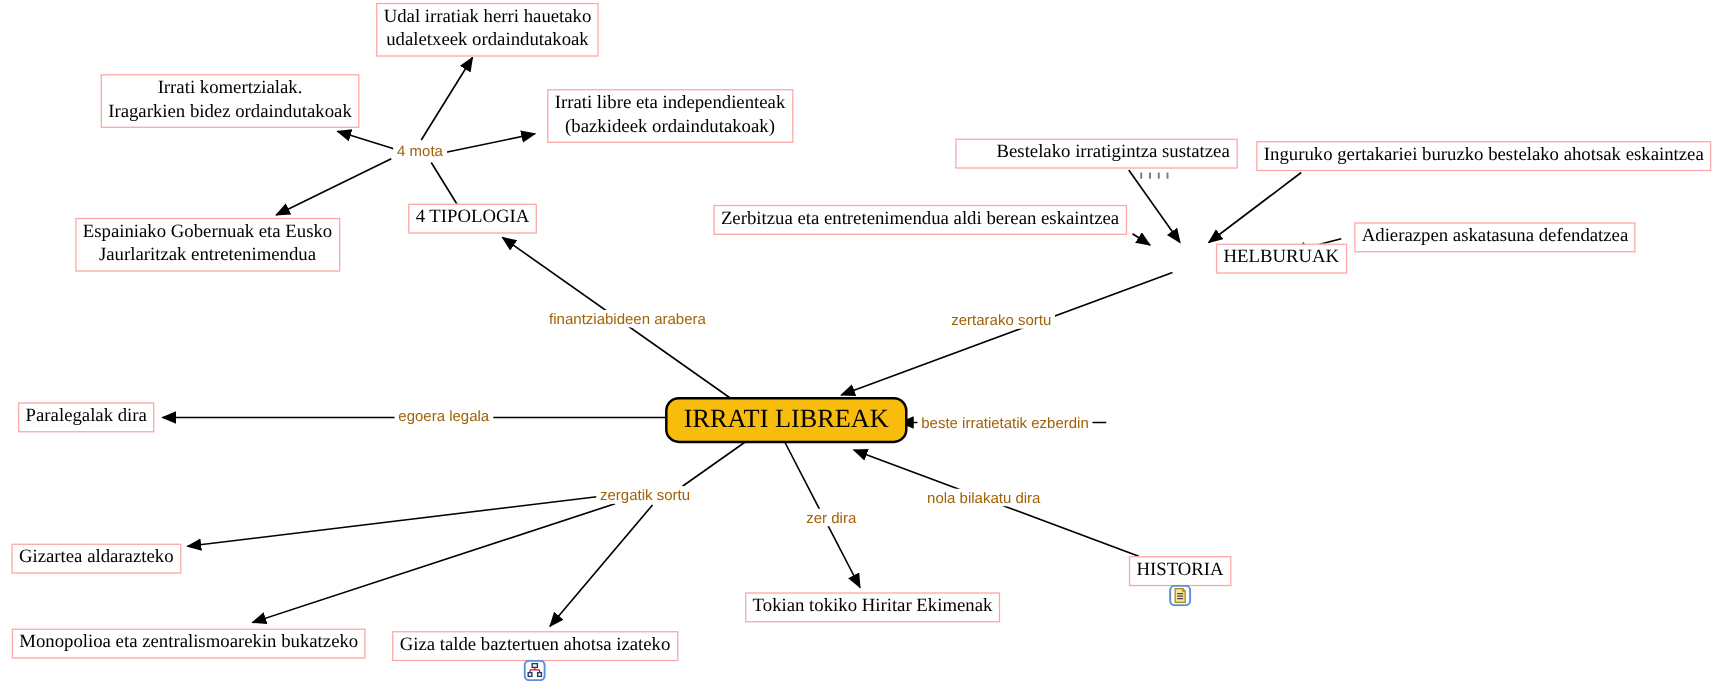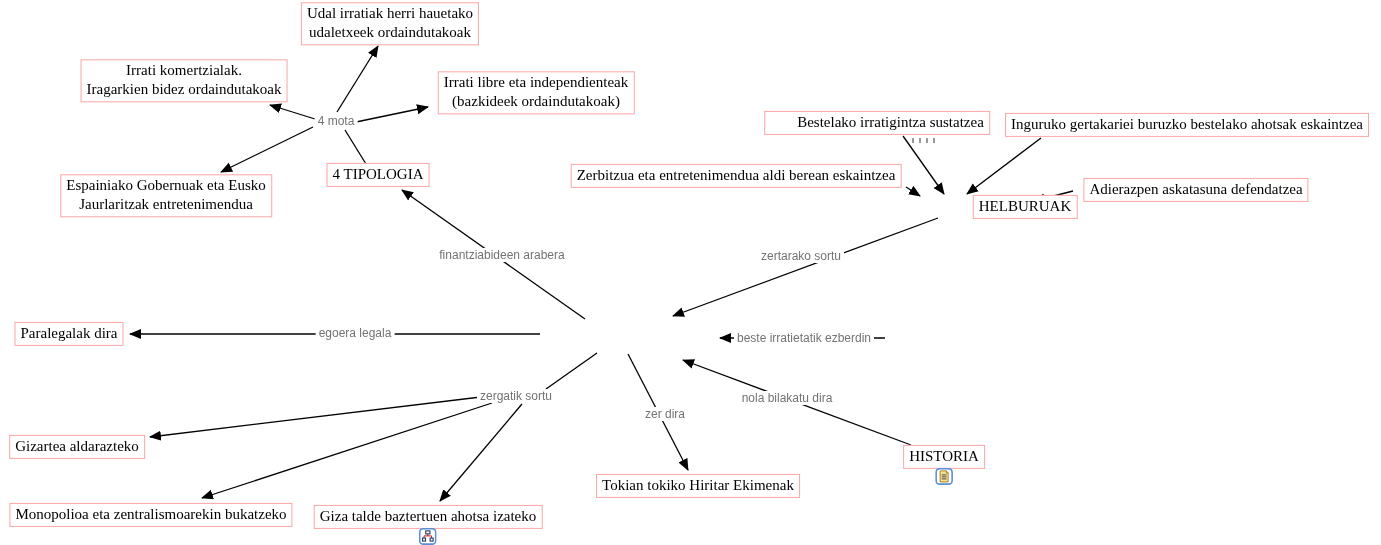--- a/index.html
+++ b/index.html
@@ -33,21 +33,21 @@
     border:2px solid #000;
     border-radius:11px;
     padding:3px 13px 5px 13px;
     font-size:21px;
     white-space:nowrap;
   }
   .node-label{
     background:#fff;
     font-family:"Liberation Sans","DejaVu Sans",sans-serif;
     font-size:12px;
-    color:#737373;
+    color:#a16207;
     padding:0 3px;
     white-space:nowrap;
   }
   .node-icon{
     position:absolute;
     left:50%;top:100%;
     transform:translateX(-50%);
     margin-top:0px;
     line-height:0;
     z-index:3;
@@ -94,20 +94,21 @@
     <div class="node node-box" style="left: 166px; top: 196px;">Espainiako Gobernuak eta Eusko
 Jaurlaritzak entretenimendua</div>
     <div class="node node-box" style="left: 536px; top: 93px;">Irrati libre eta independienteak
 (bazkideek ordaindutakoak)</div>
     <div class="node node-box nowrap" style="left: 378px; top: 175px;">4 TIPOLOGIA</div>
     <div class="node node-box nowrap" style="left: 736px; top: 176px;">Zerbitzua eta entretenimendua aldi berean eskaintzea</div>
     <div class="node node-box nowrap" style="left: 877px; top: 123px; padding-left: 32px;">Bestelako irratigintza sustatzea</div>
     <div class="node node-box nowrap" style="left: 1187px; top: 125px;">Inguruko gertakariei buruzko bestelako ahotsak eskaintzea</div>
     <div class="node node-box nowrap" style="left: 1196px; top: 190px;">Adierazpen askatasuna defendatzea</div>
     <div class="node node-box nowrap" style="left: 977px; top: 207px; margin-left: 48px;">HELBURUAK</div>
+    <div class="node node-center" style="left: 629px; top: 336px;">IRRATI LIBREAK</div>
     <div class="node node-box nowrap" style="left: 69px; top: 334px;">Paralegalak dira</div>
     <div class="node node-box nowrap" style="left: 77px; top: 447px;">Gizartea aldarazteko</div>
     <div class="node node-box nowrap" style="left: 151px; top: 515px;">Monopolioa eta zentralismoarekin bukatzeko</div>
     <div class="node node-box nowrap" style="left: 428px; top: 517px;">Giza talde baztertuen ahotsa izateko<span class="node-icon"><svg width="18" height="17" viewBox="0 0 18 17" xmlns="http://www.w3.org/2000/svg">
           <rect x="1" y="0.75" width="16" height="15.5" rx="3.5" fill="#fff" stroke="#5b8fd4" stroke-width="1.6"></rect>
           <rect x="7" y="3" width="4.2" height="3" fill="#fff" stroke="#223a66" stroke-width="1.1"></rect>
           <path d="M9.1 6v2 M5.3 8h7.6 M5.3 8v2.2 M12.9 8v2.2" fill="none" stroke="#b32424" stroke-width="1"></path>
           <rect x="3.8" y="10.2" width="3" height="3" fill="#fff" stroke="#223a66" stroke-width="1.1"></rect>
           <rect x="11.4" y="10.2" width="3" height="3" fill="#fff" stroke="#223a66" stroke-width="1.1"></rect>
         </svg></span></div>

